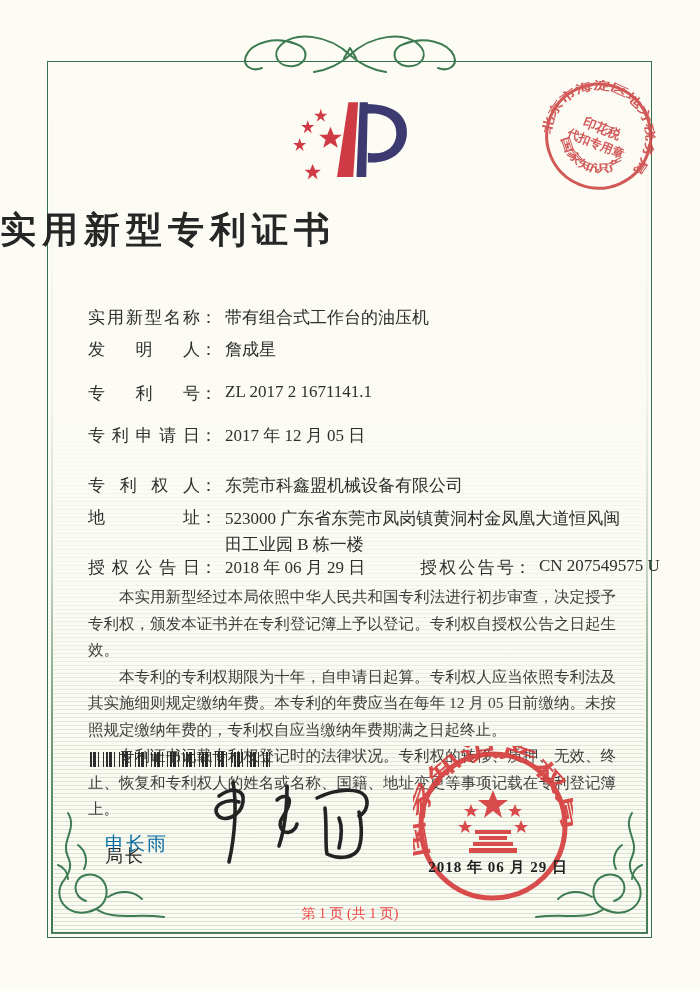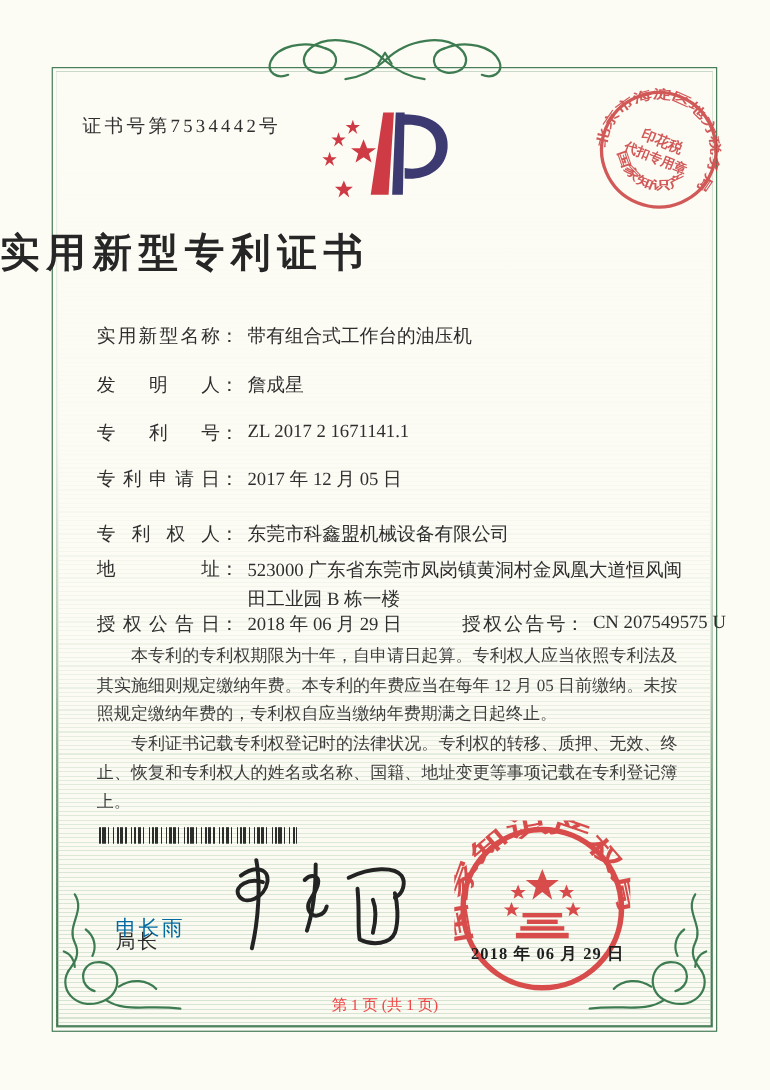--- a/index.html
+++ b/index.html
@@ -100,39 +100,38 @@
     <svg width="130" height="130" viewBox="0 0 130 130">
       <path d="M30 8 C40 24 22 36 30 52 C36 64 28 72 24 78"></path>
       <path d="M24 78 C14 96 34 116 58 104 C76 95 70 66 48 70 C34 73 34 92 48 96"></path>
       <path d="M58 104 C76 116 96 108 126 112"></path>
       <path d="M40 40 C48 46 50 56 46 64"></path>
       <path d="M70 92 C82 84 96 86 104 94"></path>
       <path d="M20 60 C26 62 30 68 30 74"></path>
     </svg>
   </div>
 
-  <div class="cert-no">证书号第7534442号</div>
 
   <div class="logo">
     <svg width="130" height="105" viewBox="0 0 160 120">
       <polygon points="78,8 90,8 84,100 64,100" fill="#cf3b45"></polygon>
       <polygon points="92,8 102,8 100,100 88,100" fill="#3c3a70"></polygon>
       <path d="M100 10 C138 10 152 28 150 48 C148 72 126 84 102 82 L102 70 C122 74 136 64 137 48 C138 30 124 20 100 22 Z" fill="#3c3a70"></path>
       <polygon points="56,38 60,48 70,48 62,54 65,64 56,58 47,64 50,54 42,48 52,48" fill="#cf3b45"></polygon>
       <polygon points="44,16 46,22 52,22 47,26 49,32 44,28 39,32 41,26 36,22 42,22" fill="#cf3b45"></polygon>
       <polygon points="28,30 30,36 36,36 31,40 33,46 28,42 23,46 25,40 20,36 26,36" fill="#cf3b45"></polygon>
       <polygon points="18,52 20,58 26,58 21,62 23,68 18,64 13,68 15,62 10,58 16,58" fill="#cf3b45"></polygon>
       <polygon points="34,84 37,91 44,91 38,96 40,103 34,98 28,103 30,96 24,91 31,91" fill="#cf3b45"></polygon>
     </svg>
   </div>
 
   <div class="title">实用新型专利证书</div>
 
   <div class="fields">
-    <div class="frow" style="top:0;text-decoration:underline;">
+    <div class="frow" style="top:12px;text-decoration:underline;">
       <span class="flabel">实用新型名称</span><span class="fcolon">：</span><span class="fval">带有组合式工作台的油压机</span>
     </div>
     <div class="frow" style="top:44px;">
       <span class="flabel">发明人</span><span class="fcolon">：</span><span class="fval">詹成星</span>
     </div>
     <div class="frow" style="top:88px;">
       <span class="flabel">专利号</span><span class="fcolon">：</span><span class="fval">ZL 2017 2 1671141.1</span>
     </div>
     <div class="frow" style="top:130px;">
       <span class="flabel">专利申请日</span><span class="fcolon">：</span><span class="fval">2017 年 12 月 05 日</span>
@@ -145,20 +144,21 @@
     </div>
     <div class="frow" style="top:262px; width:540px;">
       <span class="flabel">授权公告日</span><span class="fcolon">：</span><span class="fval">2018 年 06 月 29 日</span>
       <span class="grant-no">
         <span class="flabel">授权公告号</span><span class="fcolon">：</span><span class="fval">CN 207549575 U</span>
       </span>
     </div>
   </div>
 
   <div class="body-text">
+    <p>本实用新型经过本局依照中华人民共和国专利法进行初步审查，决定授予专利权，颁发本证书并在专利登记簿上予以登记。专利权自授权公告之日起生效。</p>
     <p>本专利的专利权期限为十年，自申请日起算。专利权人应当依照专利法及其实施细则规定缴纳年费。本专利的年费应当在每年 12 月 05 日前缴纳。未按照规定缴纳年费的，专利权自应当缴纳年费期满之日起终止。</p>
     <p>专利证书记载专利权登记时的法律状况。专利权的转移、质押、无效、终止、恢复和专利权人的姓名或名称、国籍、地址变更等事项记载在专利登记簿上。</p>
   </div>
 
   <div class="barcode"></div>
 
   <div class="director-title">局长</div>
   <div class="director-name">申长雨</div>
 
   <div class="signature">

